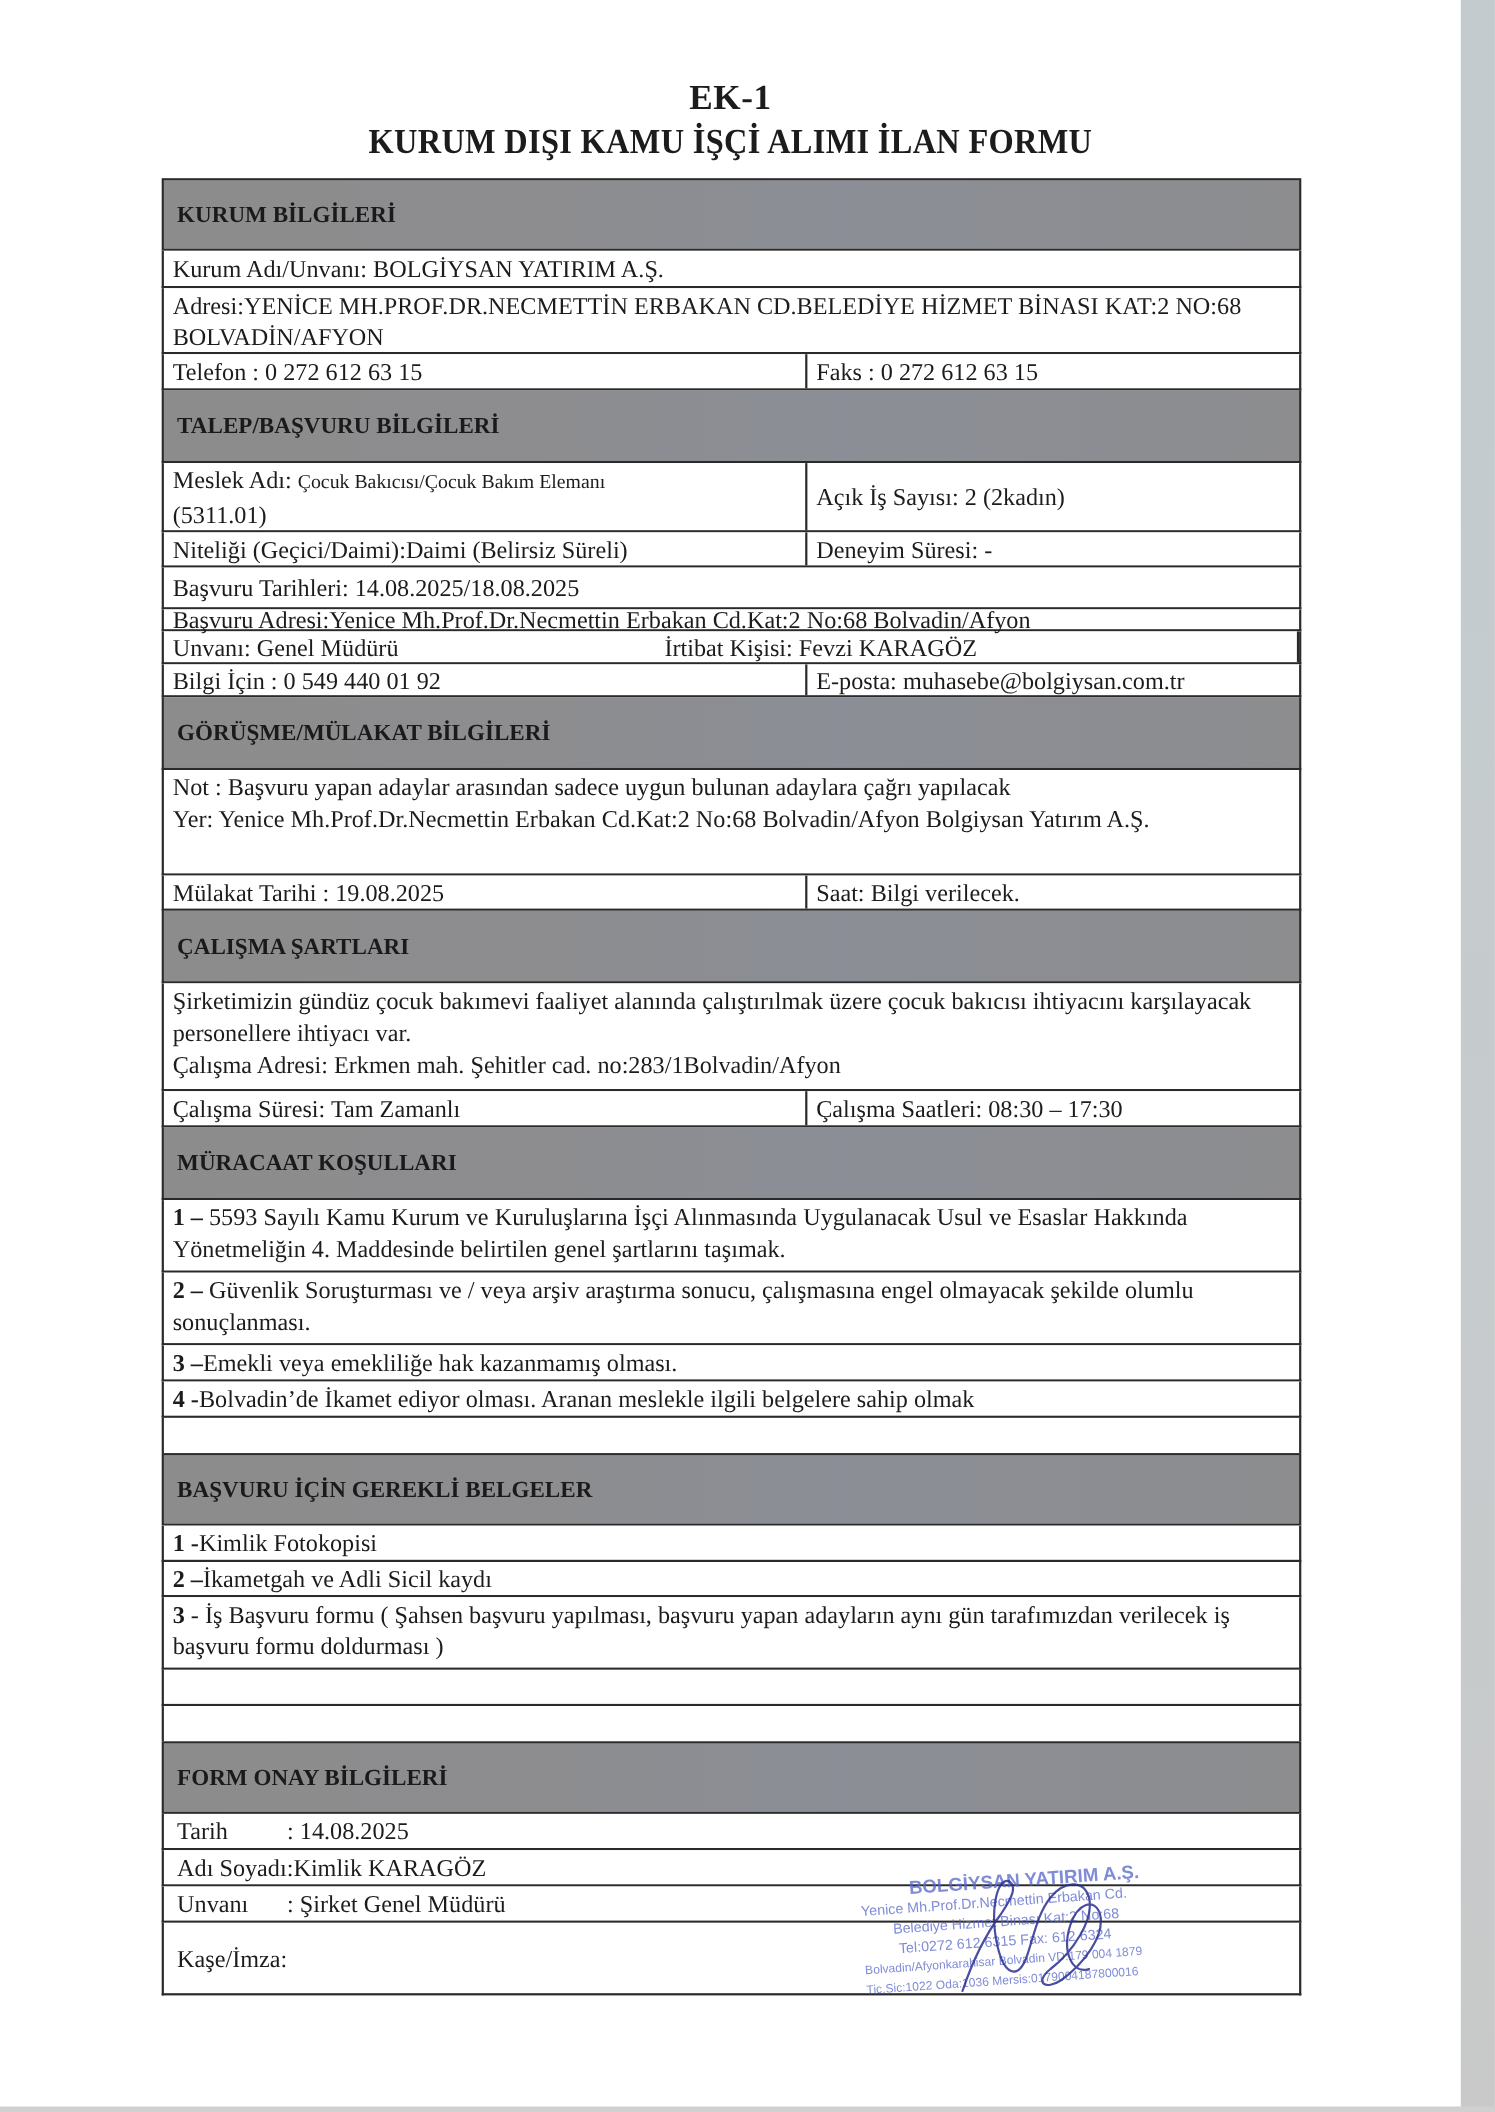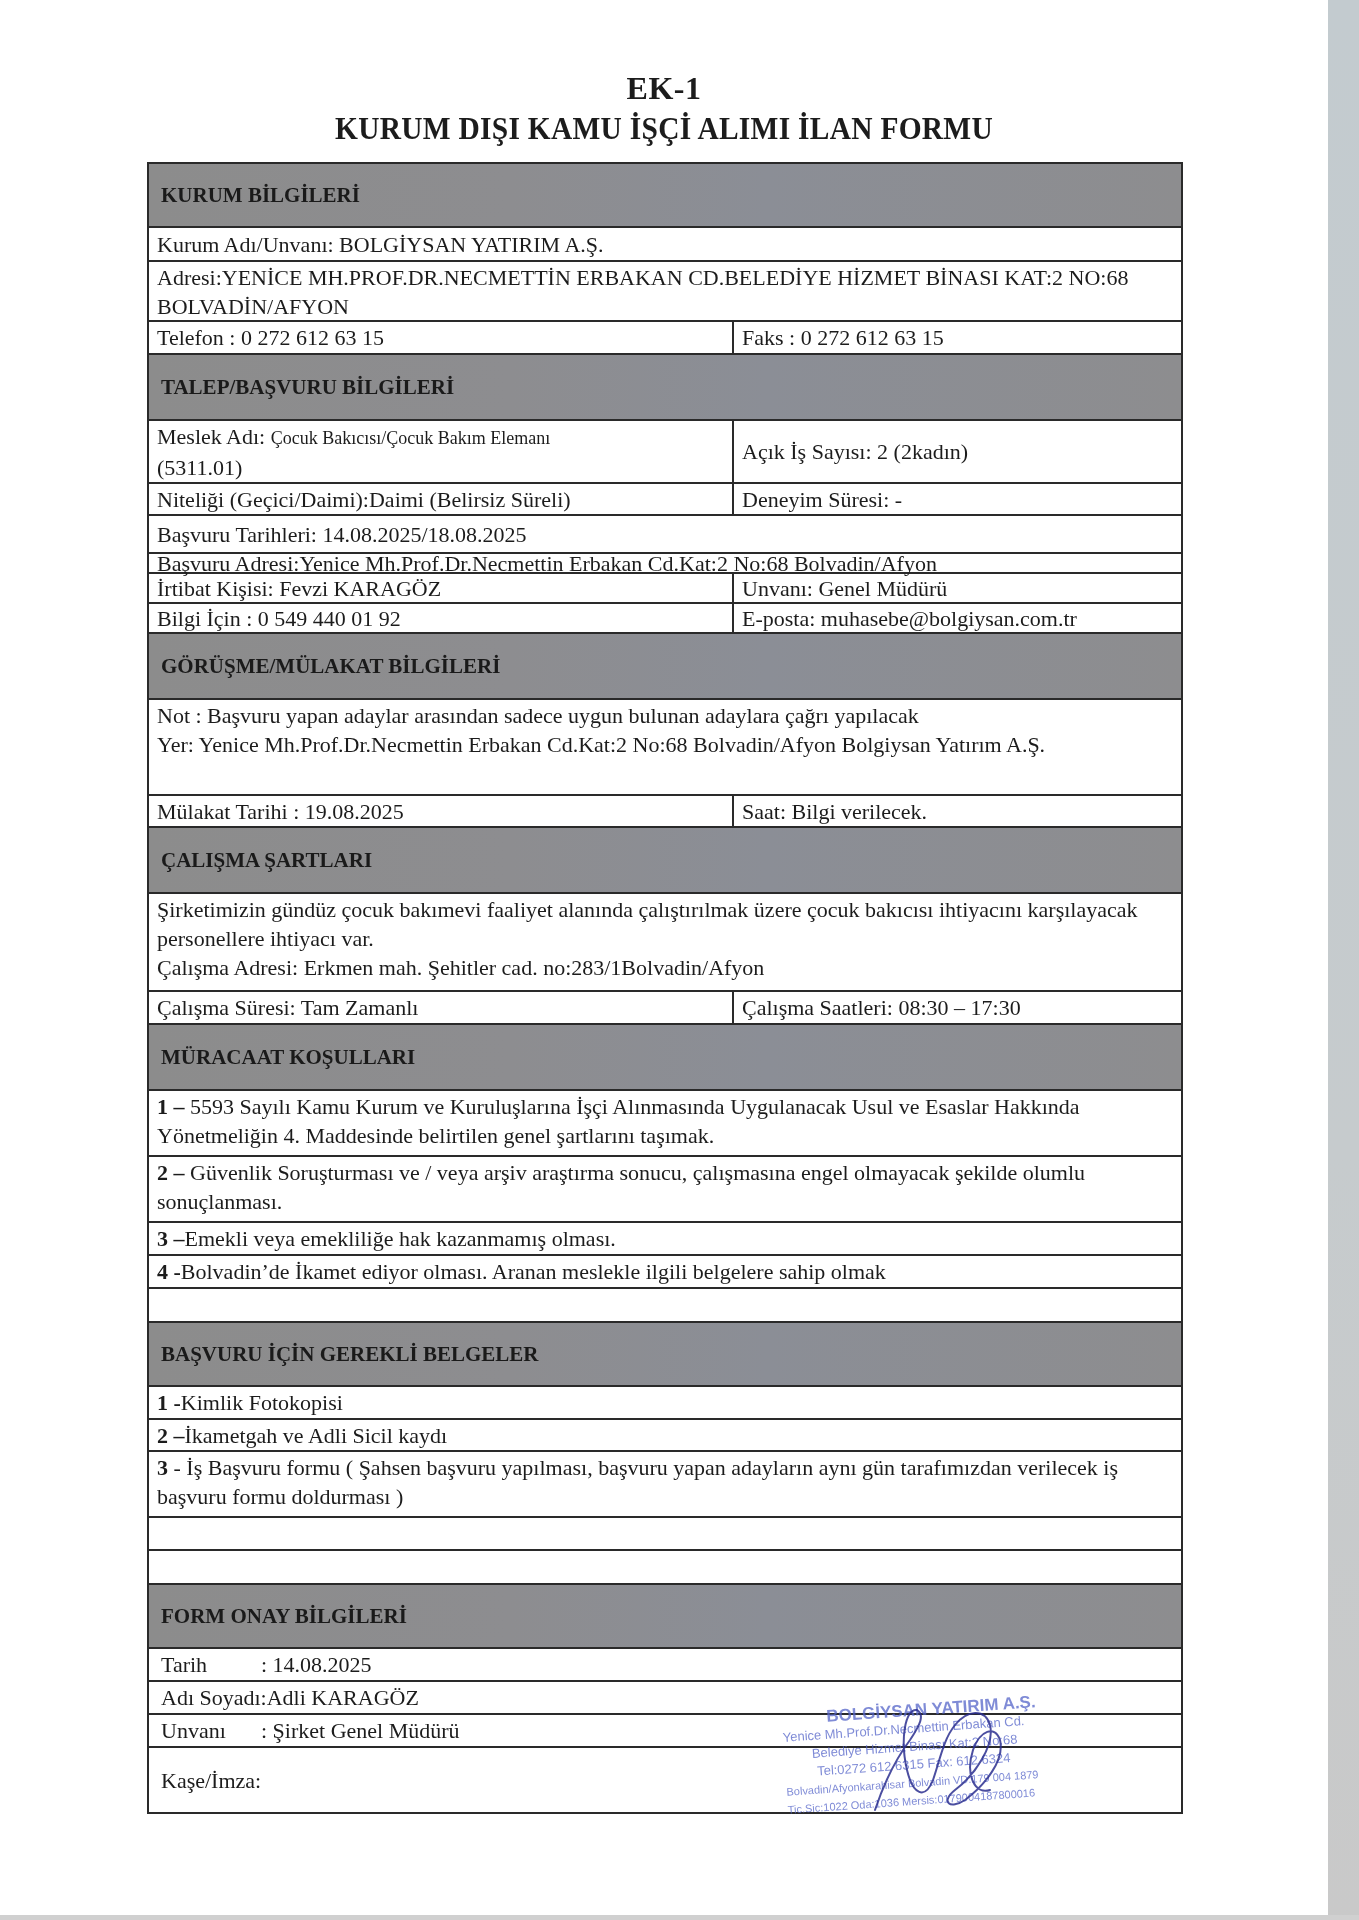--- a/index.html
+++ b/index.html
@@ -107,22 +107,22 @@
       <div class="cell left">Niteliği (Geçici/Daimi):Daimi (Belirsiz Süreli)</div>
       <div class="cell right">Deneyim Süresi: -</div>
     </div>
     <div class="row" style="height:38px">
       <div class="cell full">Başvuru Tarihleri: 14.08.2025/18.08.2025</div>
     </div>
     <div class="row" style="height:20px">
       <div class="cell full">Başvuru Adresi:Yenice Mh.Prof.Dr.Necmettin Erbakan Cd.Kat:2 No:68 Bolvadin/Afyon</div>
     </div>
     <div class="row" style="height:30px">
+      <div class="cell right">Unvanı: Genel Müdürü</div>
       <div class="cell left">İrtibat Kişisi: Fevzi KARAGÖZ</div>
-      <div class="cell right">Unvanı: Genel Müdürü</div>
     </div>
     <div class="row" style="height:30px">
       <div class="cell left">Bilgi İçin : 0 549 440 01 92</div>
       <div class="cell right">E-posta: muhasebe@bolgiysan.com.tr</div>
     </div>
 
     <div class="sec-head" style="border-top:none">GÖRÜŞME/MÜLAKAT BİLGİLERİ</div>
     <div class="row" style="height:96px">
       <div class="cell full multi">
         <div>Not : Başvuru yapan adaylar arasından sadece uygun bulunan adaylara çağrı yapılacak</div>
@@ -195,21 +195,21 @@
     <div class="sec-head">FORM ONAY BİLGİLERİ</div>
     <div class="row onay-row" style="height:33px">
       <div class="cell full">
         <span class="lbl w1">Tarih</span>
           <span>: 14.08.2025</span>
       </div>
     </div>
     <div class="row onay-row" style="height:33px">
       <div class="cell full">
         <span>Adı Soyadı:</span>
-          <span> Adli KARAGÖZ</span>
+          <span> Kimlik KARAGÖZ</span>
       </div>
     </div>
     <div class="row onay-row" style="height:33px">
       <div class="cell full">
         <span class="lbl w1">Unvanı</span>
           <span>: Şirket Genel Müdürü</span>
       </div>
     </div>
     <div class="row onay-row" style="height:66px">
       <div class="cell full">Kaşe/İmza:</div>

